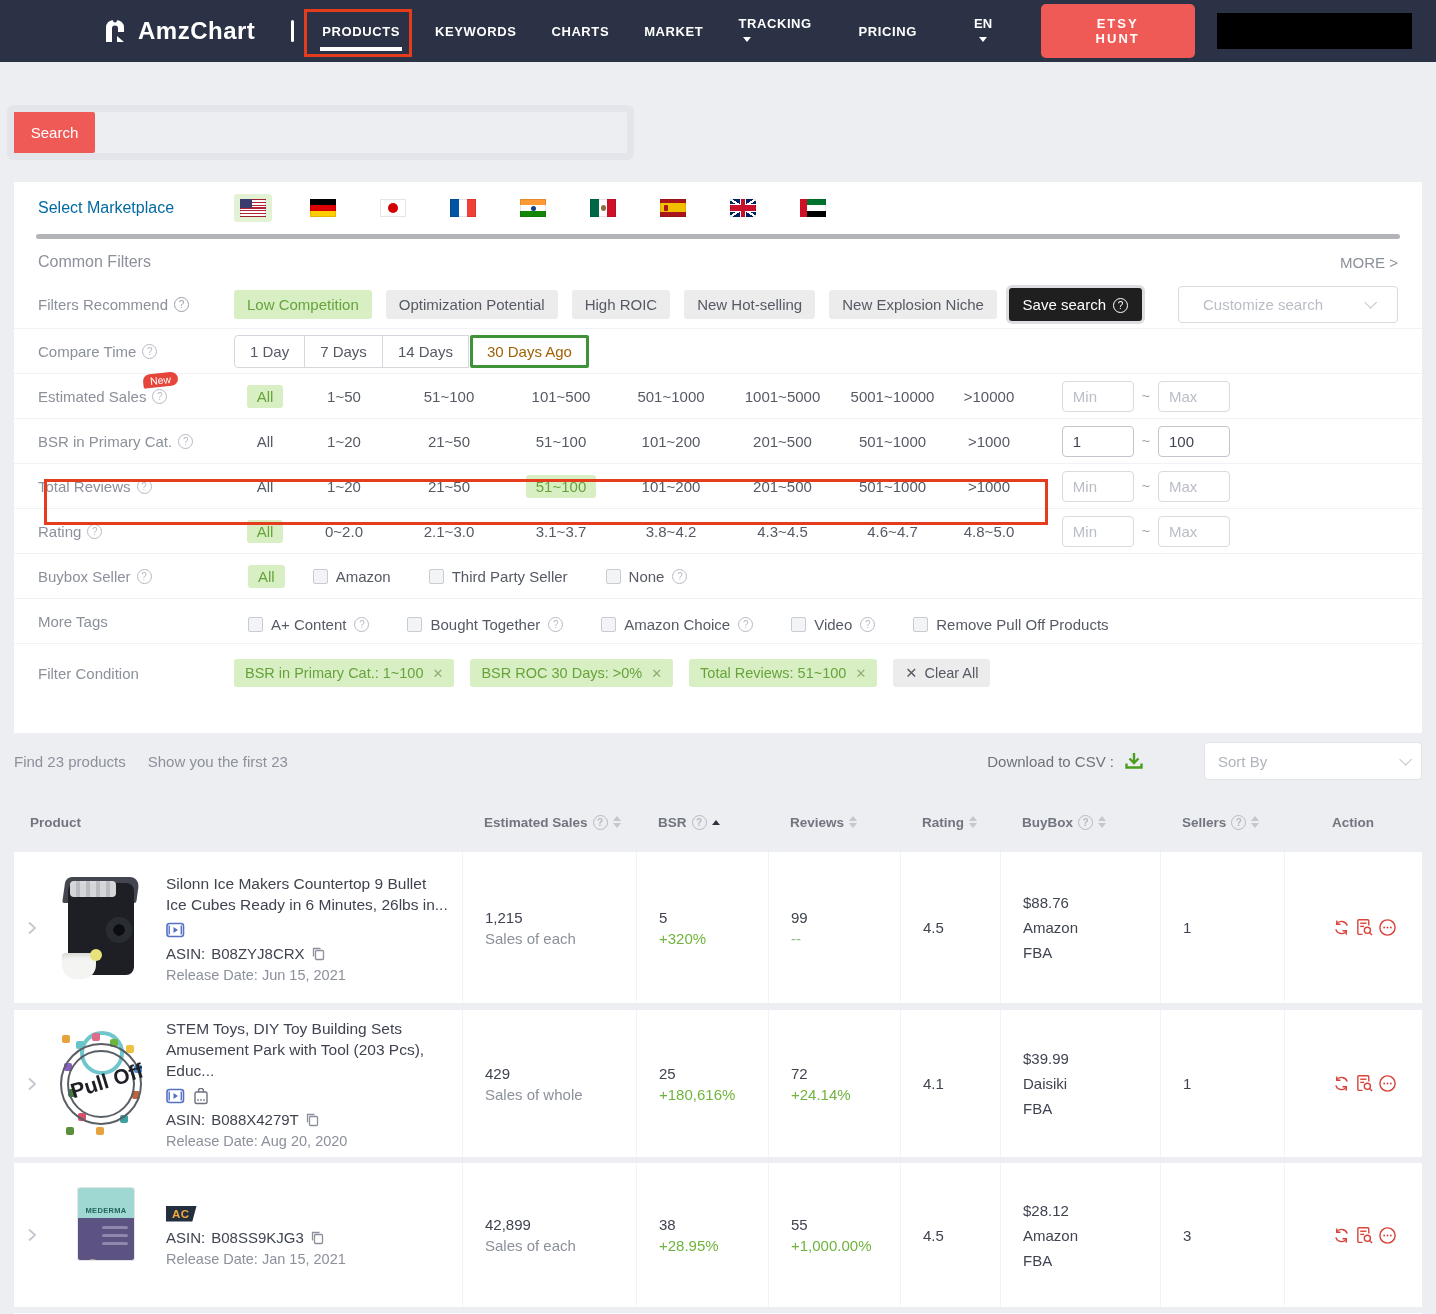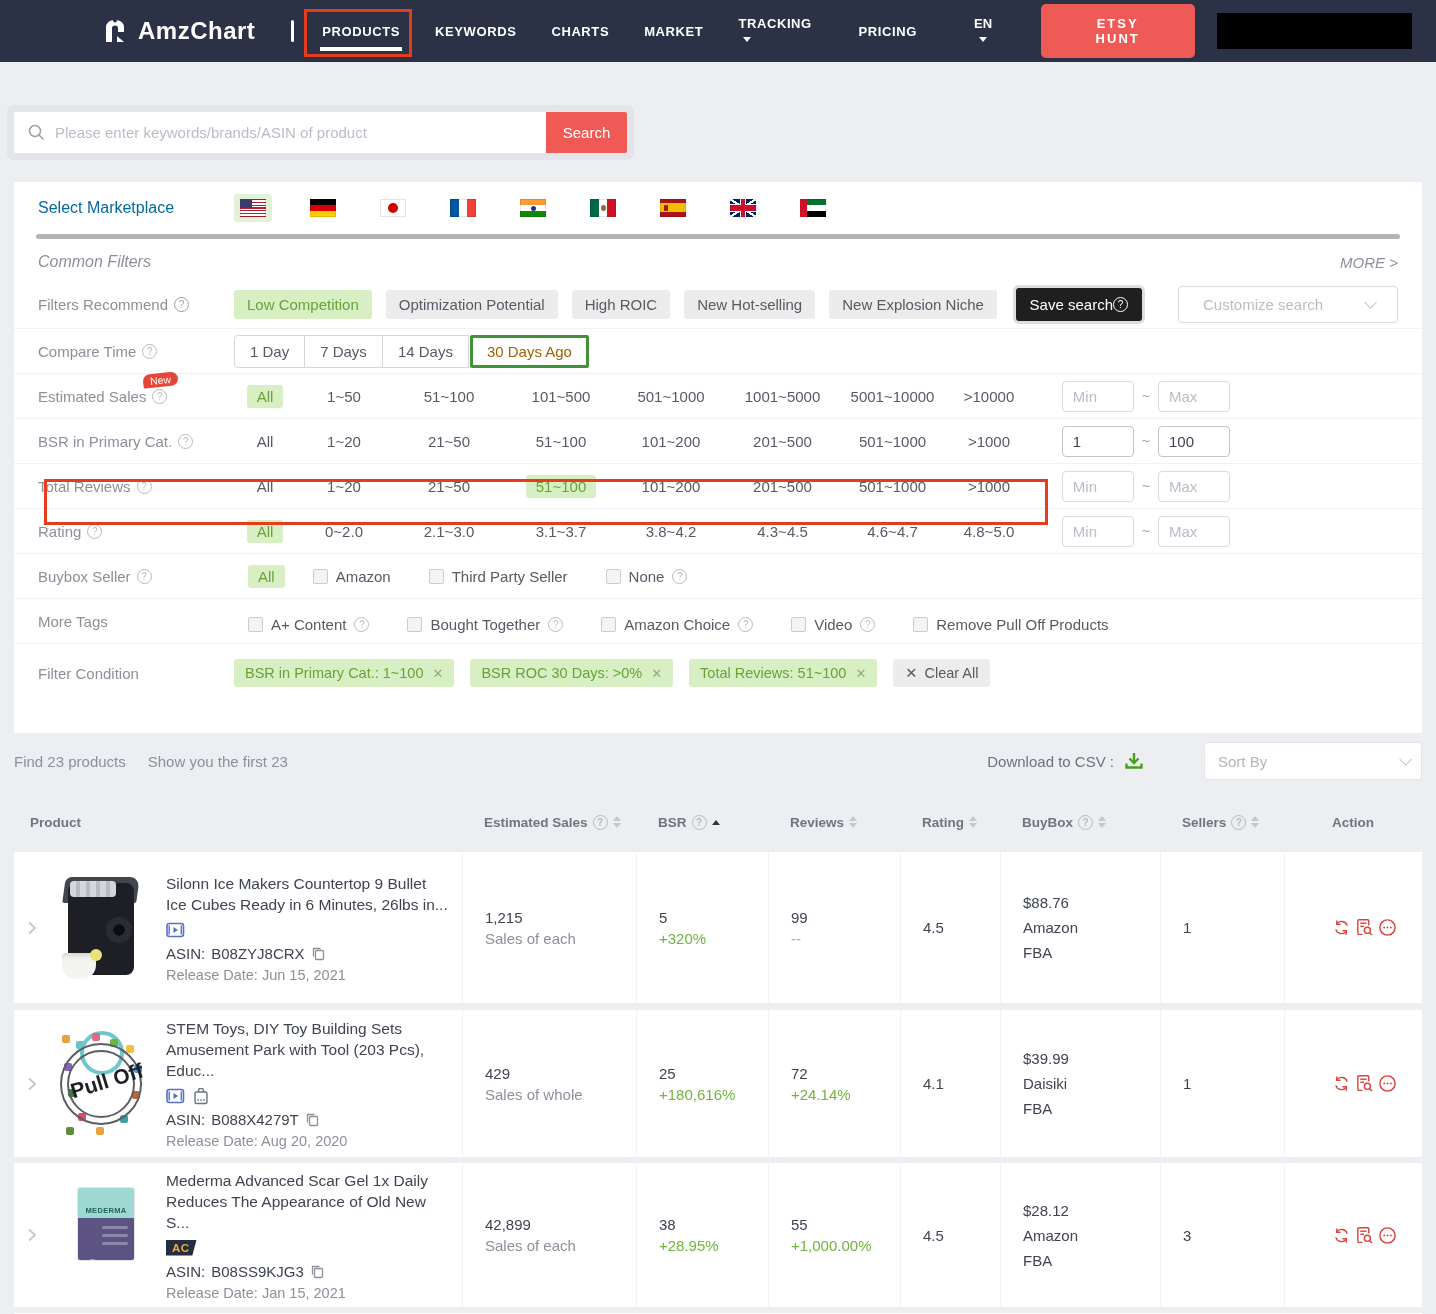--- a/index.html
+++ b/index.html
@@ -49,35 +49,35 @@
   .f-gb { background:
       linear-gradient(90deg, transparent 0 44%, #C8102E 44% 56%, transparent 56%),
       linear-gradient(transparent 0 36%, #C8102E 36% 64%, transparent 64%),
       linear-gradient(90deg, transparent 0 40%, #fff 40% 60%, transparent 60%),
       linear-gradient(transparent 0 28%, #fff 28% 72%, transparent 72%),
       linear-gradient(35deg, transparent 0 46%, #fff 46% 54%, transparent 54%),
       linear-gradient(-35deg, transparent 0 46%, #fff 46% 54%, transparent 54%),
       #012169; }
   .f-ae { background:linear-gradient(#00732f 0 33%,#fff 33% 66%,#000 66%); } .f-ae::after { content:""; position:absolute; left:0; top:0; width:7px; height:18px; background:#ce1126; }
   .thick-divider { height:5px; background:#b2b4b8; margin:0 22px; border-radius:3px; }
-  .cf-row { display:flex; align-items:center; justify-content:space-between; padding:14px 24px 10px 24px;font-style:italic; }
+  .cf-row { display:flex; align-items:center; justify-content:space-between; padding:14px 24px 10px 24px; }
   .cf-title { color:#8b909a; font-size:16px; }
   .more-link { color:#8b909a; font-size:15px; cursor:pointer; }
   .f-row { display:flex; align-items:center; min-height:45px; padding:0 24px; border-bottom:1px solid #f1f2f5; position:relative; }
   .f-row:last-child { border-bottom:none; }
   .f-label { color:#8b909a; font-size:15px; width:196px; display:flex; align-items:center; gap:6px; position:relative; flex-shrink:0; }
   .q-icon { display:inline-flex; align-items:center; justify-content:center; width:15px; height:15px; border:1px solid #b6bac2; border-radius:50%; color:#b6bac2; font-size:10px; flex-shrink:0; }
   .q-icon.dark { border-color:#9ba0a8; color:#9ba0a8; }
   .q-icon.white { border-color:#fff; color:#fff; }
   .new-badge { position:absolute; top:-15px; left:105px; background:#e6453a; color:#fff; font-size:10.5px; padding:1px 7px; border-radius:8px 8px 8px 2px; transform:rotate(-6deg); }
   .tags { display:flex; gap:14px; align-items:center; }
   .tag { background:#ececec; color:#555a64; font-size:15px; padding:6px 13px; border-radius:3px; cursor:pointer; white-space:nowrap; }
   .tag.green { background:#d8efc4; color:#67a33a; }
   .rec-right { margin-left:auto; display:flex; align-items:center; gap:36px; }
-  .save-btn { background:#1f1f1f; color:#fff; border:none; border-radius:3px; font-family:inherit; font-size:15px; padding:8px 14px; display:flex; align-items:center; box-shadow:0 0 0 3px #dcdee2; cursor:pointer; }
+  .save-btn { background:#1f1f1f; color:#fff; border:none; border-radius:3px; font-family:inherit; font-size:15px; padding:8px 14px; display:flex; align-items:flex-end; gap:7px; box-shadow:0 0 0 3px #dcdee2; cursor:pointer; }
   .custom-select { width:220px; height:37px; border:1px solid #d9dbe0; border-radius:4px; display:flex; align-items:center; justify-content:space-between; padding:0 24px; color:#b9bdc6; font-size:15px; background:#fff; cursor:pointer; }
   .chev-down { width:9px; height:9px; border-right:1.5px solid #c3c6cd; border-bottom:1.5px solid #c3c6cd; transform:rotate(45deg) translateY(-3px); }
   .ct-group { display:flex; }
   .ct-btn { background:#fff; border:1px solid #d5d7dc; color:#555a64; font-size:15px; padding:7px 15px; cursor:pointer; margin-right:-1px; }
   .ct-btn:first-child { border-radius:4px 0 0 4px; }
   .ct-btn.sel-green-border { border:3px solid #3f9237; color:#a16207; border-radius:2px; margin-left:2px; padding:5px 14px; }
   .opts { display:grid; grid-template-columns:62px 96px 114px 110px 110px 113px 107px 86px; align-items:center; justify-items:center; flex:1; }
   .opt { color:#555a64; font-size:15px; cursor:pointer; padding:3px 10px; border-radius:3px; white-space:nowrap; }
   .opt.sel { background:#d8efc4; color:#67a33a; }
   .range { display:flex; align-items:center; gap:8px; margin-right:168px; }
@@ -166,27 +166,20 @@
   <div class="nav-item">MARKET</div>
   <div class="nav-item"><span>TRACKING</span><span class="caret"></span></div>
   <div class="nav-item">PRICING</div>
   <div class="nav-lang"><span>EN</span><span class="caret"></span></div>
   <button class="cta-btn">ETSY HUNT</button>
   <div class="redacted"></div>
 </div>
 <div class="anno anno-products"></div>
 
 <div class="search-wrap">
-  <div class="search-box">
-    <svg width="17" height="17" viewBox="0 0 17 17">
-      <circle cx="7" cy="7" r="5.5" fill="none" stroke="#9aa0a9" stroke-width="1.5"></circle>
-      <line x1="11.3" y1="11.3" x2="15.5" y2="15.5" stroke="#9aa0a9" stroke-width="1.5"></line>
-    </svg>
-    <input class="search-input" placeholder="Please enter keywords/brands/ASIN of product" style="">
-  </div>
   <button class="search-btn">Search</button>
 </div>
 
 <div class="panel">
 
   <div class="mk-row">
     <div class="mk-label">Select Marketplace</div>
     <div class="flags">
       <span class="flag-cell sel">
           <span class="flag f-us"></span>
@@ -684,21 +677,20 @@
       <div class="med-box">
         <div class="med-top">MEDERMA</div>
         <div class="med-body">
           <div class="med-line"></div>
           <div class="med-dot"></div>
         </div>
       </div>
     </div>
   </div>
   <div class="info-cell">
-    <div class="ptitle">Mederma Advanced Scar Gel 1x Daily Reduces The Appearance of Old New S...</div>
     <div class="badge-line">
       <span class="ac-badge">AC</span>
     </div>
     <div class="asin-line">
       <span>ASIN:</span>
       <span>B08SS9KJG3</span>
       <svg width="15" height="15" viewBox="0 0 15 15">
         <rect x="4.5" y="4.5" width="8" height="9" rx="1" fill="none" stroke="#8b909a" stroke-width="1.3"></rect>
         <path d="M2.5 10.5 V2.5 H9.5" fill="none" stroke="#8b909a" stroke-width="1.3"></path>
       </svg>

